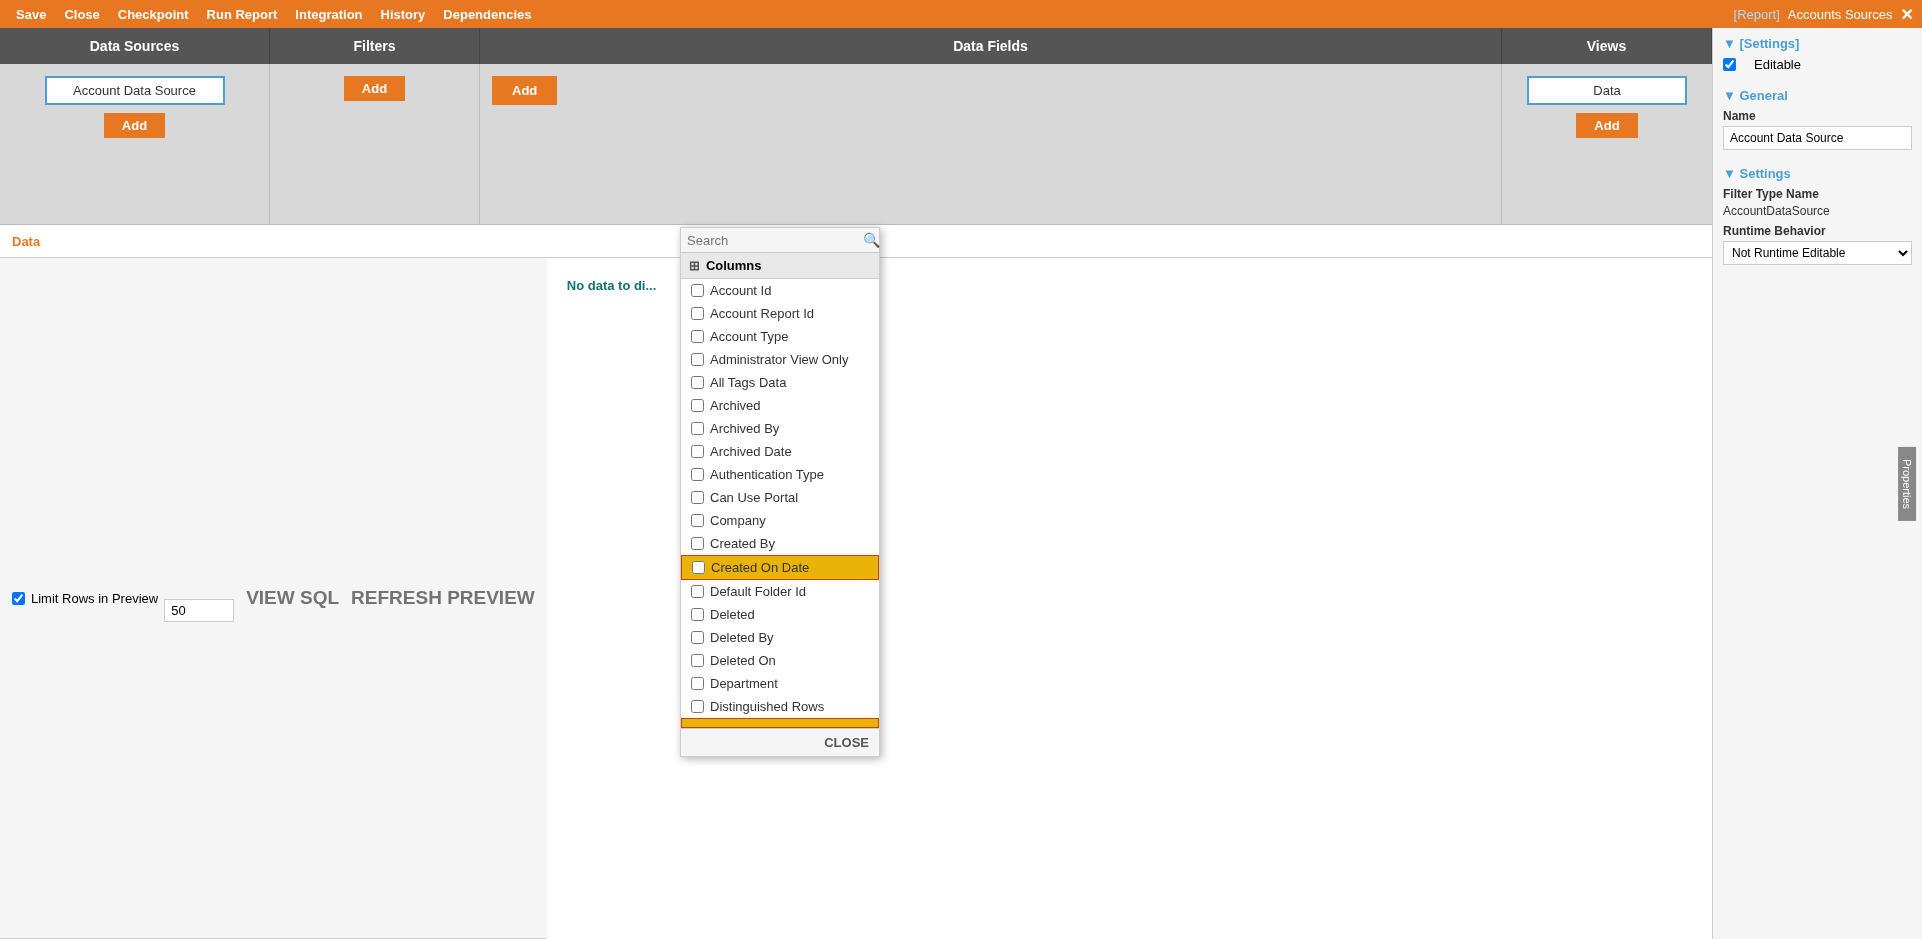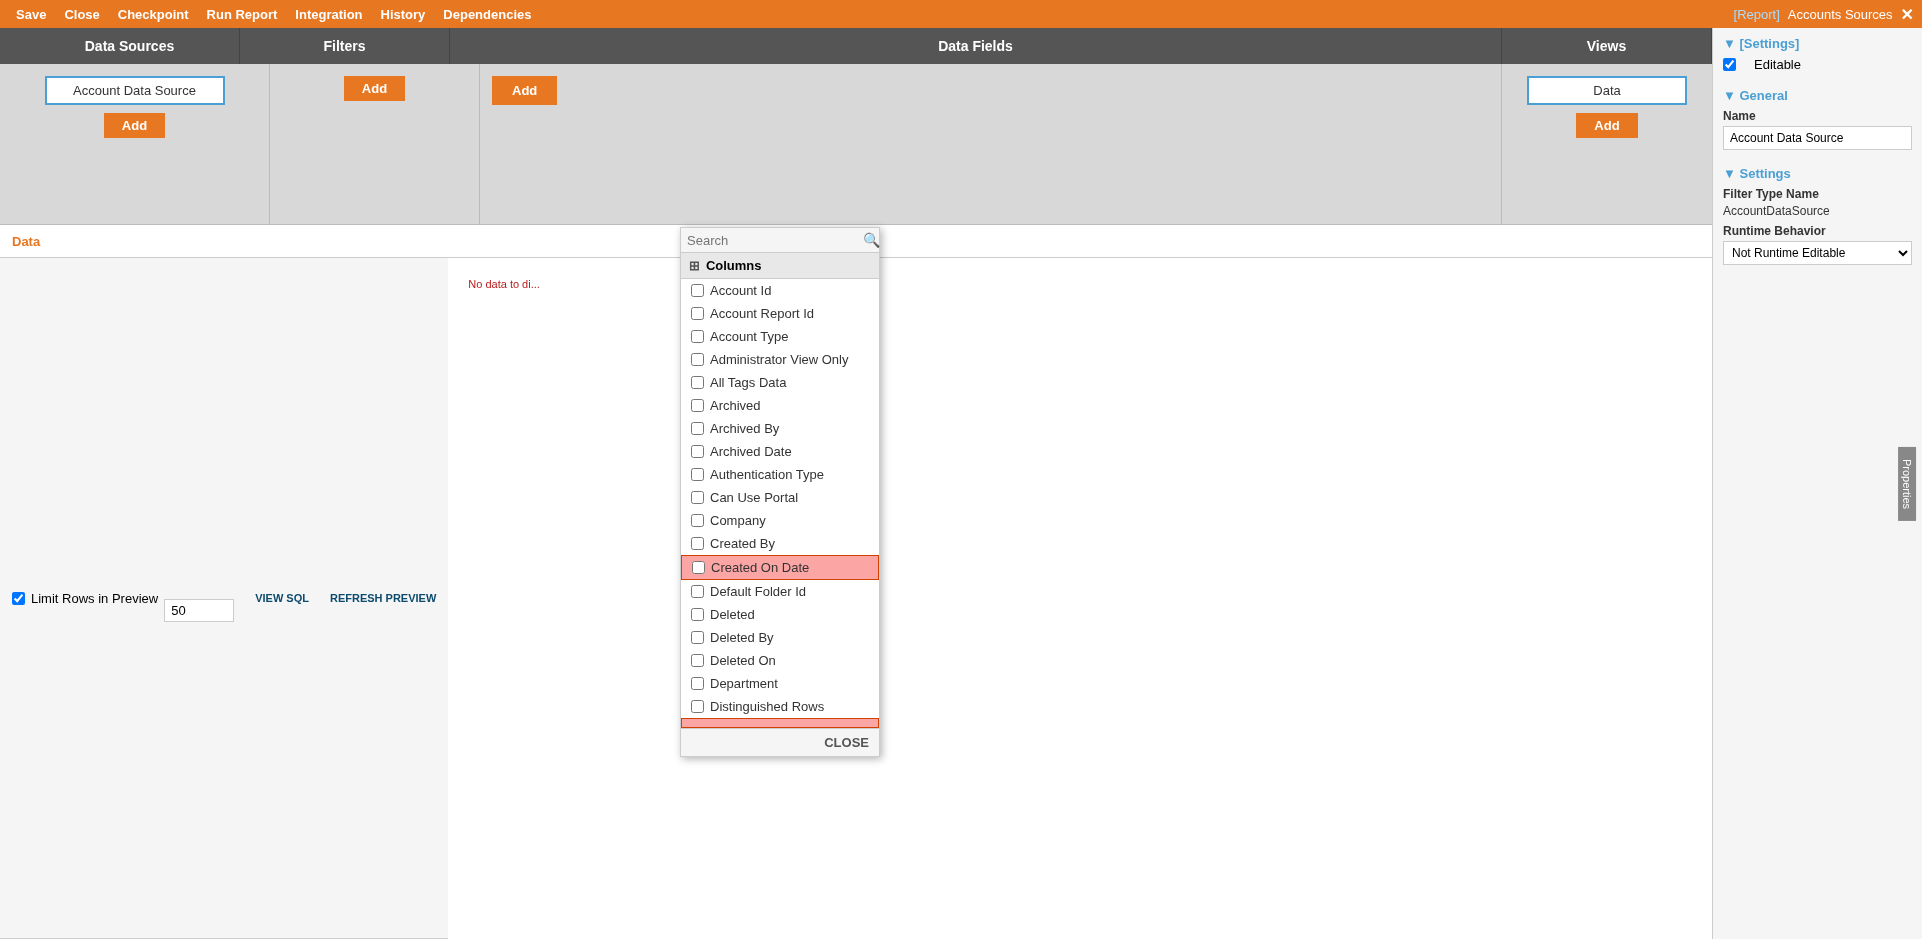--- a/index.html
+++ b/index.html
@@ -35,21 +35,21 @@
 
     
     .section-headers { display: flex; background: #555; color: white; }
     .section-header {
       padding: 10px 12px;
       font-weight: bold;
       font-size: 14px;
       text-align: center;
       border-right: 1px solid #444;
     }
-    .sh-datasources { width: 220px; margin-left: 20px; }
+    .sh-datasources { width: 270px; }
     .sh-filters { width: 210px; }
     .sh-datafields { flex: 1; }
     .sh-views { width: 210px; }
 
     
     .top-panels { display: flex; background: #d8d8d8; border-bottom: 1px solid #bbb; }
     .panel-datasources {
       width: 270px;
       min-height: 160px;
       border-right: 1px solid #bbb;
@@ -150,22 +150,22 @@
     .preview-toolbar {
       display: flex;
       align-items: center;
       gap: 12px;
       padding: 8px 12px;
       border-bottom: 1px solid #ccc;
       background: #f5f5f5;
     }
     .limit-rows { display: flex; align-items: center; gap: 6px; font-size: 13px; }
     .limit-input { border: 1px solid #ccc; padding: 3px 6px; width: 70px; margin-top: 24px; }
-    .link-btn { color: #0c4a6e; background: none; border: none; cursor: pointer; font-size: 11px; font-weight: bold; text-transform: uppercase; margin-left: 9px; }
-    .no-data { padding: 20px; color: #b91c1c; font-size: 11px; }
+    .link-btn { color: #737373; background: none; border: none; cursor: pointer; font-size: 19px; font-weight: bold; text-transform: uppercase; }
+    .no-data { padding: 20px; color: #0f766e; font-size: 13px; font-weight: bold; }
 
     
     .right-sidebar {
       width: 210px;
       background: #f5f5f5;
       border-left: 1px solid #ccc;
       display: flex;
       flex-direction: column;
       overflow-y: auto;
       position: relative;
@@ -254,21 +254,21 @@
       display: flex;
       align-items: center;
       gap: 6px;
       padding: 4px 10px;
       font-size: 13px;
       color: #333;
       cursor: pointer;
     }
     .picker-item.highlighted {
       border: 1px solid #d04000;
-      background: #fca5a5;
+      background: #eab308;
     }
     .picker-item input[type="checkbox"] { margin: 0; }
 
     .picker-footer {
       padding: 6px 10px;
       text-align: right;
       border-top: 1px solid #ccc;
       background: #f5f5f5;
     }
     .close-link {

